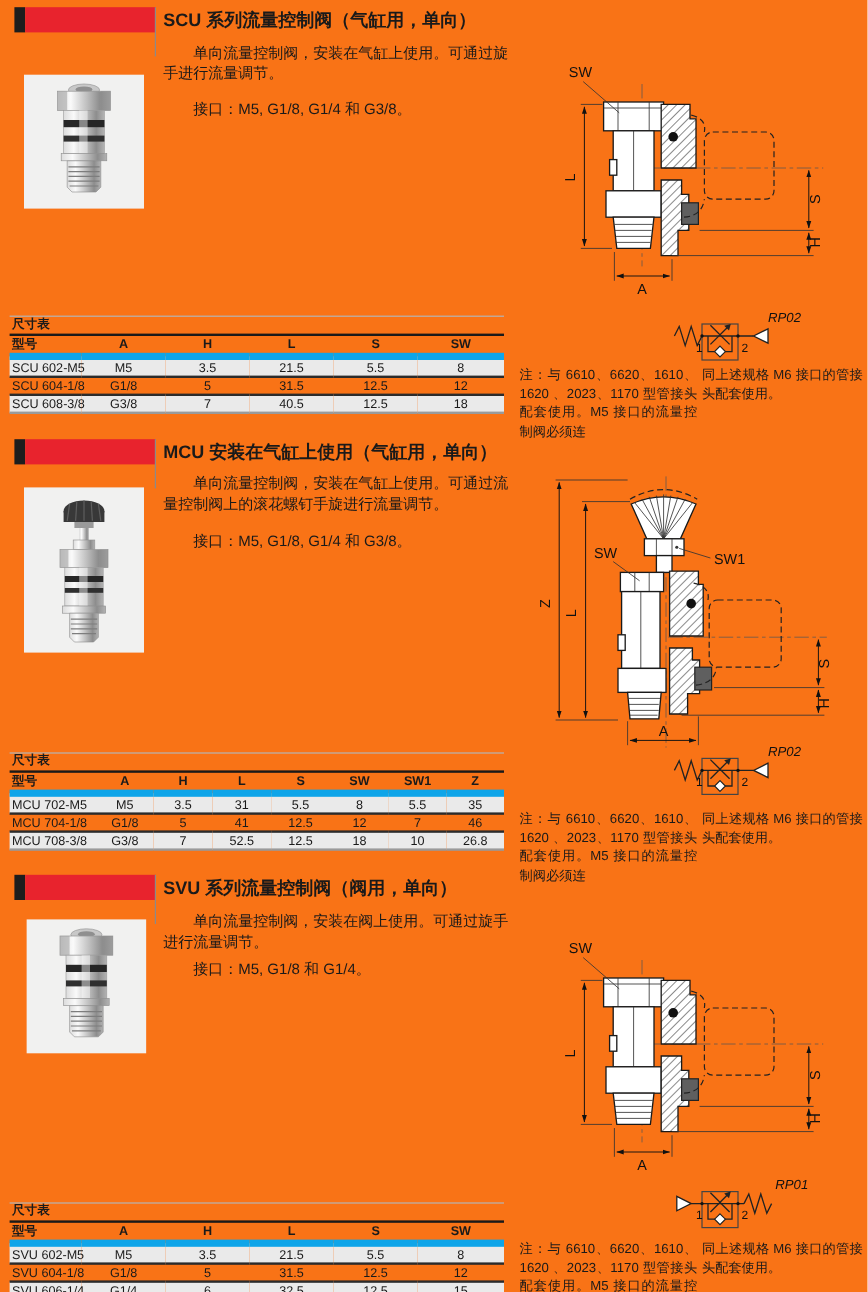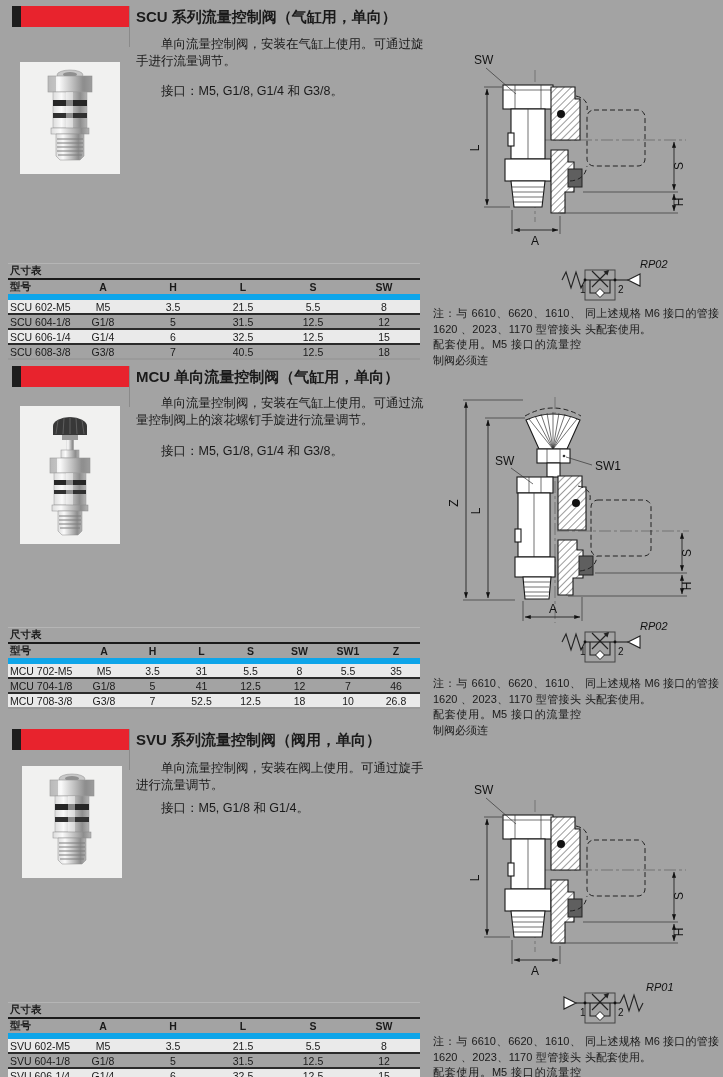--- a/index.html
+++ b/index.html
@@ -1,16 +1,16 @@
 <!DOCTYPE html>
 <html><head>
 <meta charset="utf-8">
 <style>
   html,body{margin:0;padding:0;background:#fff}
-  .page{position:relative;width:723px;height:1077px;background:#a3a3a3;overflow:hidden;
+  .page{position:relative;width:723px;height:1077px;background:#f97316;overflow:hidden;
         font-family:"Liberation Sans","DejaVu Sans",sans-serif;color:#1a1a1a}
   .abs{position:absolute}
   .hdr-black{background:#1d1d1d;width:9px;height:21px}
   .hdr-red{width:109px;height:21px}
   .vline{width:1px;background:#8a8a8a}
   .sec-title{font-size:15px;font-weight:bold;white-space:nowrap}
   .desc{font-size:12.5px;line-height:17px;text-indent:2em}
   .ports{font-size:12.5px;text-indent:2em;white-space:nowrap}
   .note{font-size:11px;line-height:15.5px;text-align:justify}
   
@@ -167,28 +167,20 @@
           </tr>
           <tr>
             <td class="model">SCU 604-1/8</td>
             <td class="">G1/8</td>
             <td class="">5</td>
             <td class="">31.5</td>
             <td class="">12.5</td>
             <td class="">12</td>
           </tr>
           <tr>
-            <td class="model">SCU 606-1/4</td>
-            <td class="">G1/4</td>
-            <td class="">6</td>
-            <td class="">32.5</td>
-            <td class="">12.5</td>
-            <td class="">15</td>
-          </tr>
-          <tr>
             <td class="model">SCU 608-3/8</td>
             <td class="">G3/8</td>
             <td class="">7</td>
             <td class="">40.5</td>
             <td class="">12.5</td>
             <td class="">18</td>
           </tr>
         </tbody>
       </table>
     </div>
@@ -210,21 +202,21 @@
     <text x="20" y="37" class="slab2">1</text>
     <text x="58" y="37" class="slab2">2</text>
   </svg>
 
   <div class="abs note" style="left:433px;top:306px;width:148px">注：与 6610、6620、1610、1620 、2023、1170 型管接头配套使用。M5 接口的流量控制阀必须连</div>
   <div class="abs note" style="left:585px;top:306px;width:134px">同上述规格 M6 接口的管接头配套使用。</div>
 
   <div class="abs hdr-black" style="left: 12px; top: 366px; background: rgb(29, 29, 29);"></div>
   <div class="abs hdr-red" style="left:21px;top:366px;background:#e8232d"></div>
   <div class="abs vline" style="left:129px;top:366px;height:41px"></div>
-  <div class="abs sec-title" style="left:136px;top:368px">MCU 单向流量控制阀（气缸用，单向）</div>
+  <div class="abs sec-title" style="left:136px;top:368px">MCU 安装在气缸上使用（气缸用，单向）</div>
   <div class="abs desc" style="left:136px;top:395px;width:288px">单向流量控制阀，安装在气缸上使用。可通过流量控制阀上的滚花螺钉手旋进行流量调节。</div>
   <div class="abs ports" style="left:136px;top:443px">接口：M5, G1/8, G1/4 和 G3/8。</div>
 
   <svg class="abs" style="left:20px;top:406px" width="100" height="138" viewBox="0 0 100 138">
     <rect width="100" height="138" fill="#f1f1f0"></rect>
     <ellipse cx="50" cy="20" rx="17" ry="9" fill="#383838"></ellipse>
     <rect x="33" y="20" width="34" height="9" fill="#383838"></rect>
     <g stroke="#5e5e5e" stroke-width="1">
       <line x1="38" y1="14" x2="36" y2="28"></line>
         <line x1="44" y1="12" x2="43" y2="28"></line>

